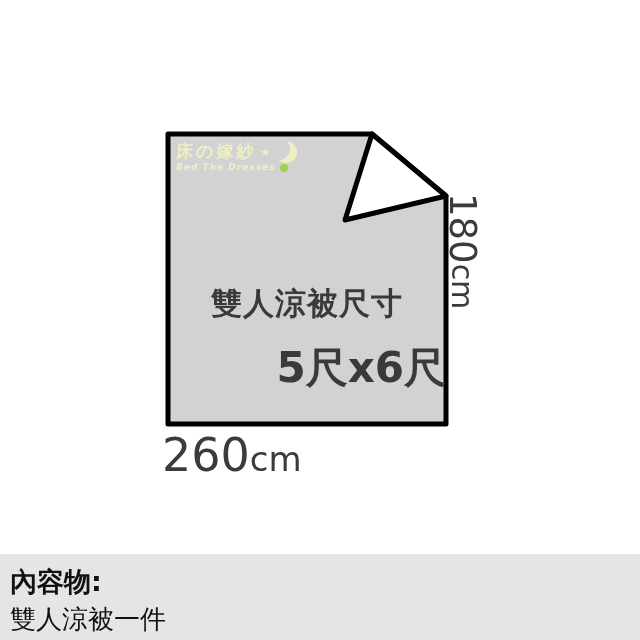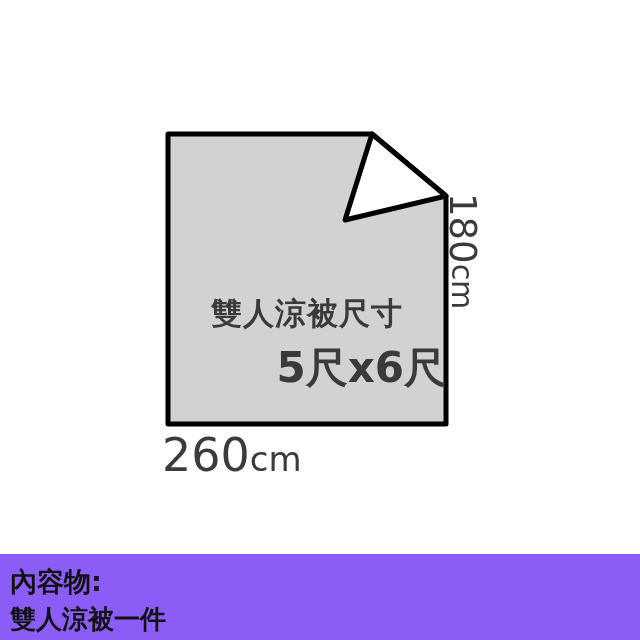--- a/index.html
+++ b/index.html
@@ -71,21 +71,21 @@
     display: inline-block;
     width: 8px;
     height: 8px;
     border-radius: 50%;
     background: #a9cc55;
   }
   
   .quilt-title {
     position: absolute;
     left: 168px;
-    top: 293px;
+    top: 283px;
     width: 278px;
     text-align: center;
     font-size: 31px;
     font-weight: 700;
     letter-spacing: 1px;
     color: #3a3a3a;
   }
   .quilt-size {
     position: absolute;
     left: 168px;
@@ -117,47 +117,58 @@
   }
   .dim-width .dim-value { font-size: 46px; }
   .dim-width .dim-unit  { font-size: 34px; }
   
   .contents-bar {
     position: absolute;
     left: 0;
     top: 554px;
     width: 640px;
     height: 86px;
-    background: #8b5cf6;
+    background: #e5e5e5;
     box-sizing: border-box;
     padding: 13px 0 0 10px;
     color: #111111;
   }
   .contents-heading {
     font-size: 27px;
     font-weight: 700;
     line-height: 1.1;
   }
   .contents-item {
     font-size: 26px;
-    font-weight: 700;
+    font-weight: 400;
     line-height: 1.1;
     margin-top: 8px;
   }
 </style>
 </head>
 <body>
 
 <div class="stage">
 
   <svg class="diagram-svg" width="640" height="640" viewBox="0 0 640 640">
     <polygon points="168,134 372,134 446,196 446,424 168,424" fill="#d2d2d2" stroke="#000000" stroke-width="5" stroke-linejoin="round"></polygon>
     <polygon points="372,134 446,196 345,220" fill="#ffffff" stroke="#000000" stroke-width="5" stroke-linejoin="round"></polygon>
   </svg>
 
+  <div class="brand">
+    <div class="brand-row1">
+      <span class="brand-name">床の嫁紗</span>
+      <span class="brand-star">★</span>
+      <span class="moon"></span>
+    </div>
+    <div class="brand-row2">
+      <span class="brand-tagline">Bed The Dresses</span>
+      <span class="brand-dot"></span>
+    </div>
+  </div>
 
   <div class="quilt-title">雙人涼被尺寸</div>
   <div class="quilt-size">5尺x6尺</div>
 
   <div class="dim-height">
     <span class="dim-value">180</span><span class="dim-unit">cm</span>
   </div>
 
   <div class="dim-width">
     <span class="dim-value">260</span><span class="dim-unit">cm</span>

